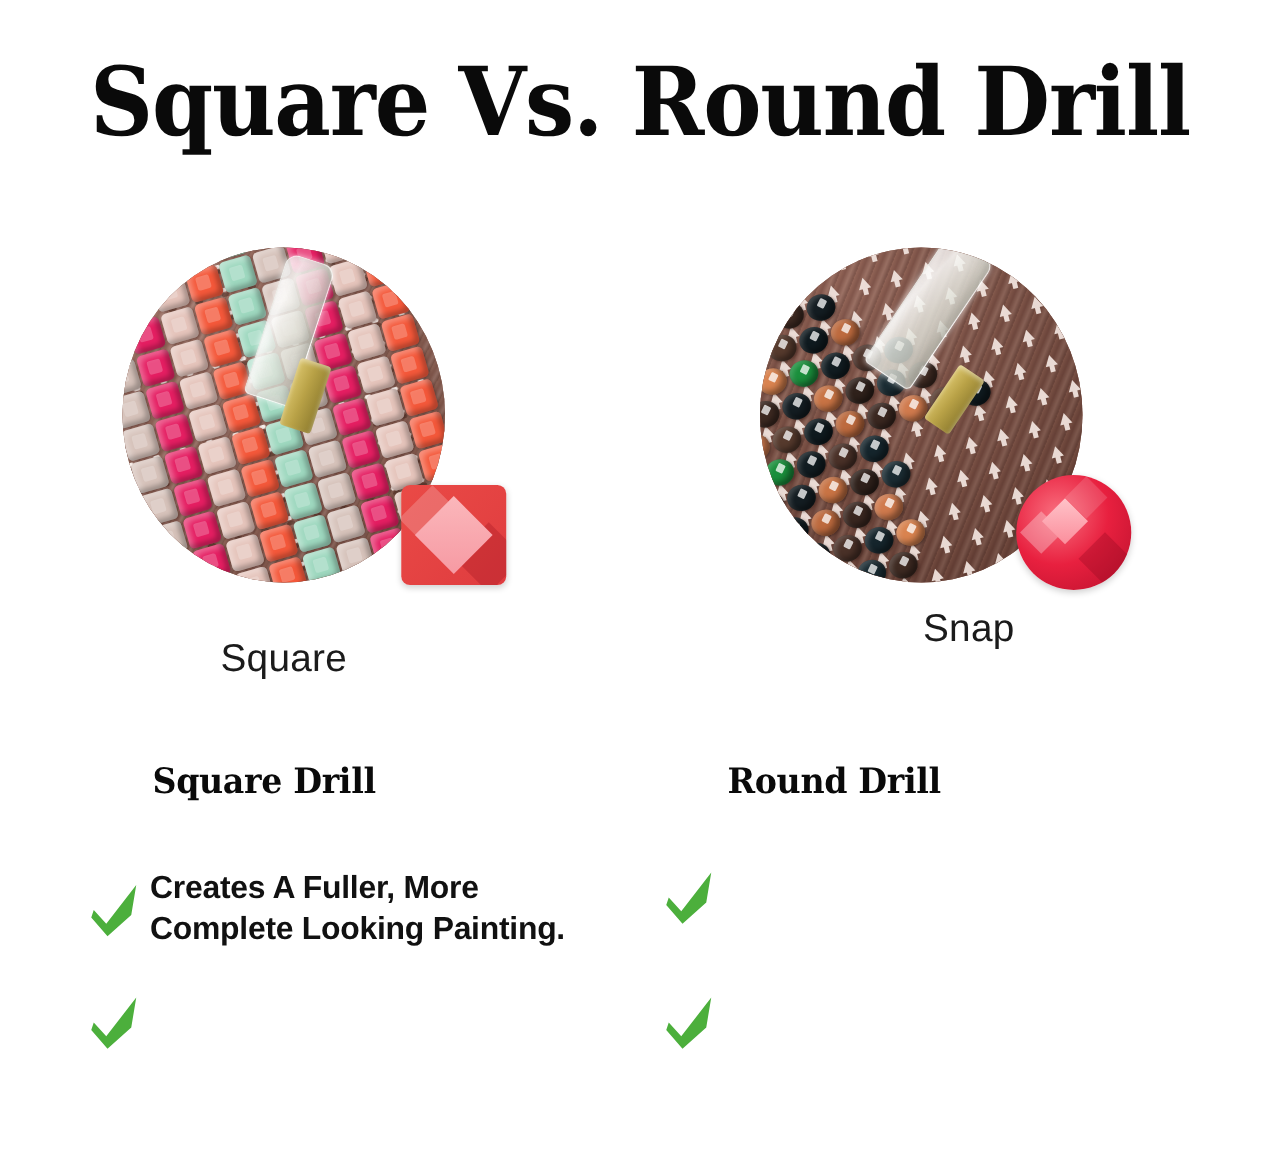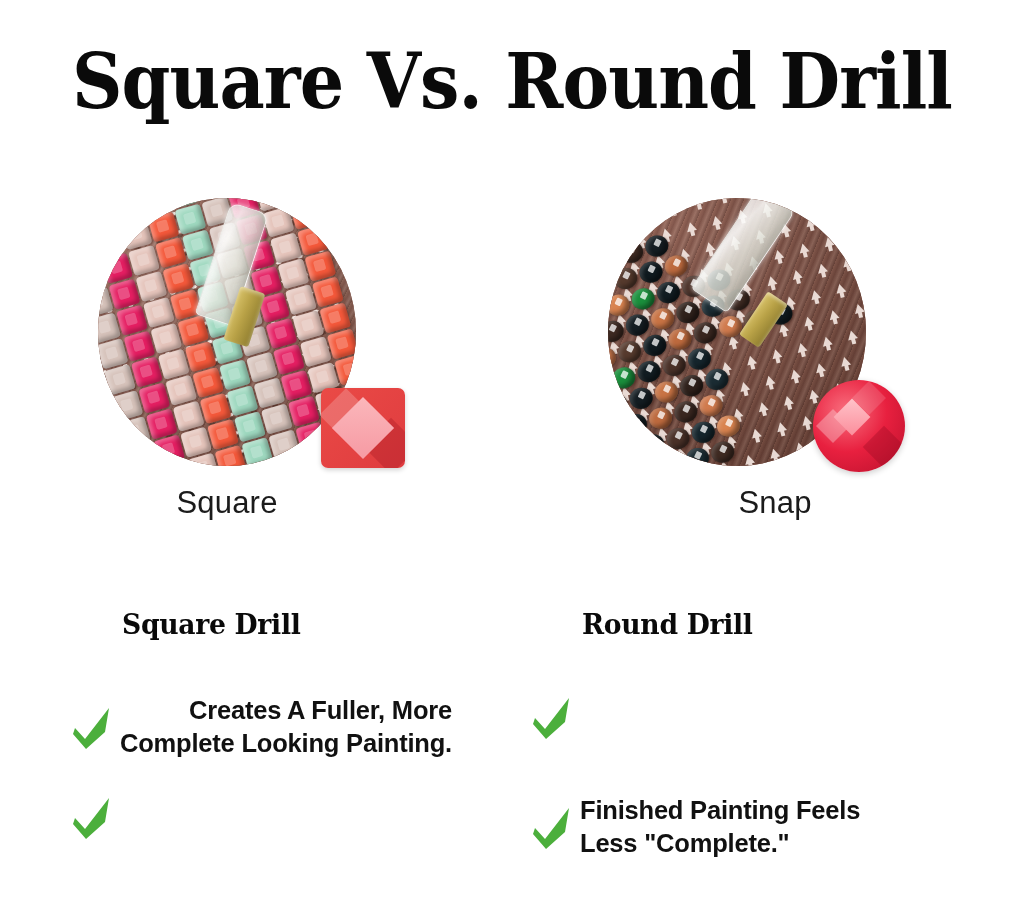--- a/index.html
+++ b/index.html
@@ -269,21 +269,21 @@
     position: absolute;
     top: 485px;
     width: 360px;
     text-align: center;
     font-family: "Liberation Sans", sans-serif;
     font-weight: 400;
     font-size: 31px;
     color: #1b1b1b;
     letter-spacing: .2px;
   }
-  #caption-square { left: 47px; }
+  #caption-square { left: 47px; margin-top: 24px; }
   #caption-round  { left: 595px; }
 
   
   .col-heading {
     position: absolute;
     top: 608px;
     font-family: "DejaVu Serif", serif;
     font-weight: bold;
     font-size: 28px;
     color: #0a0a0a;
@@ -294,21 +294,21 @@
   }
   #heading-square { left: 122px; }
   #heading-round  { left: 582px; }
 
   
   .bullet {
     position: absolute;
     display: flex;
     align-items: center;
   }
-  #bullet-l0 { left: 72px;  top: 694px; text-align: right; }
+  #bullet-l0 { left: 72px;  top: 694px; }
   #bullet-l1 { left: 72px;  top: 794px; }
   #bullet-r0 { left: 532px; top: 694px; }
   #bullet-r1 { left: 532px; top: 794px; }
 
   .check-icon {
     flex: 0 0 auto;
     width: 40px;
     height: 46px;
     margin-right: 8px;
   }
@@ -661,15 +661,13 @@
     </svg>
   </span>
 </div>
 
 <div class="bullet" id="bullet-r1">
   <span class="check-icon">
     <svg viewBox="0 0 40 46" width="40" height="46" aria-hidden="true">
       <path d="M3 24 L13 35 L37 4 L33 28 L14 45 L1 30 Z" fill="#4CAF3C"></path>
     </svg>
   </span>
-  <span class="bullet-text">Finished Painting Feels
-Less "Complete."</span>
 </div>
 
 </body></html>

